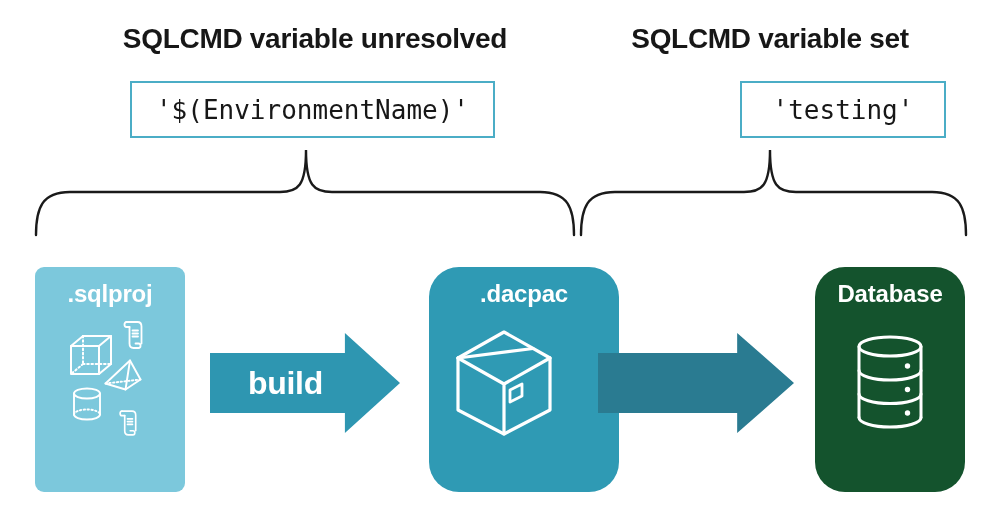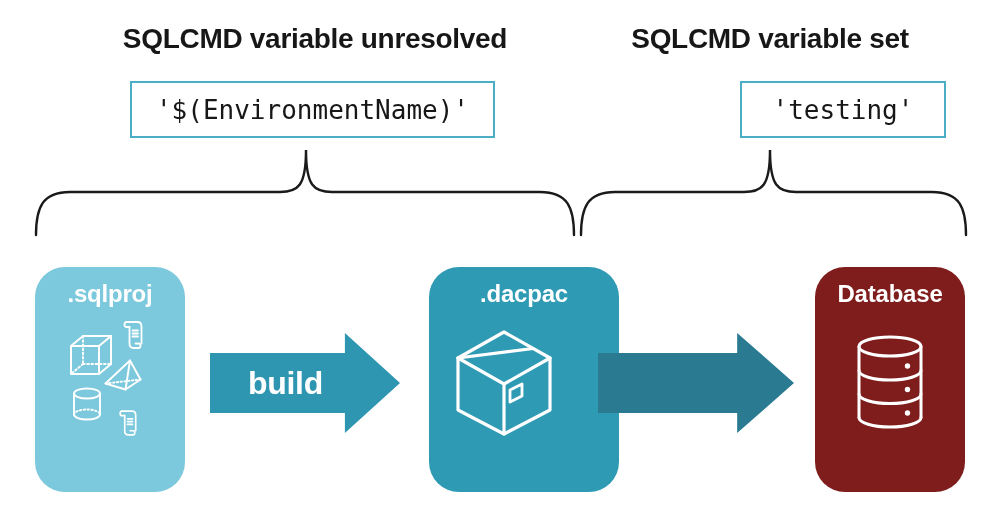--- a/index.html
+++ b/index.html
@@ -25,21 +25,21 @@
   }
   .codebox--left  { left:130px; width:365px; }
   .codebox--right { left:702px; width:206px;margin-left:38px; }
 
   .braces { position:absolute; left:0; top:142px; width:1000px; height:100px; stroke:#1a1a1a; }
   .braces path { fill:none; stroke-width:2.4; stroke-linecap:round; }
 
   .stage {
     position:absolute; top:267px; width:150px; height:225px; border-radius:30px;
   }
-  .stage--sqlproj  { left:35px;  background:#7cc8dc; }
+  .stage--sqlproj  { left:35px;  background:#7cc8dc;border-radius:9px; }
   .stage--dacpac   { left:429px; background:#2f9ab4;padding-left:40px; }
   .stage--database { left:815px; background:#24768b; }
   .stage-label {
     position:absolute; top:13px; left:0; width:100%; text-align:center;
     color:#ffffff; font-weight:700; font-size:24px; letter-spacing:-0.2px;
   }
 
   .arrow { position:absolute; top:333px; height:100px; }
   .arrow--build  { left:210px; width:190px; }
   .arrow--deploy { left:598px; width:196px; }
@@ -138,21 +138,21 @@
       <path d="M6,30 L52,56 M98,30 L52,56 M52,56 L52,106"></path>
       <path d="M6,30 L81,20.5"></path>
       <path d="M58,62 l12,-6 v12 l-12,6 z" stroke-width="2.8"></path>
     </svg>
   </div>
 
   <div class="arrow arrow--deploy">
     <div class="arrow-shape" style="background-color: rgb(42, 123, 145);"></div>
   </div>
 
-  <div class="stage stage--database" style="background-color: #7f1d1d; text-decoration: underline;">
+  <div class="stage stage--database" style="background-color: #14532d; text-decoration: underline;">
     <div class="stage-label" style="color: rgb(255, 255, 255);">Database</div>
 
     <svg class="icon ic-db" width="70" height="94" viewBox="0 0 70 94" stroke-width="3" style="stroke: rgb(255, 255, 255);">
       <ellipse cx="35" cy="11.5" rx="31" ry="9.5"></ellipse>
       <path d="M4,11.5 V82.5 M66,11.5 V82.5"></path>
       <path d="M4,35.5 a31,9.5 0 0 0 62,0"></path>
       <path d="M4,59 a31,9.5 0 0 0 62,0"></path>
       <path d="M4,82.5 a31,9.5 0 0 0 62,0"></path>
       <circle class="dot" cx="52.5" cy="31" r="2.7"></circle>
       <circle class="dot" cx="52.5" cy="54.5" r="2.7"></circle>

